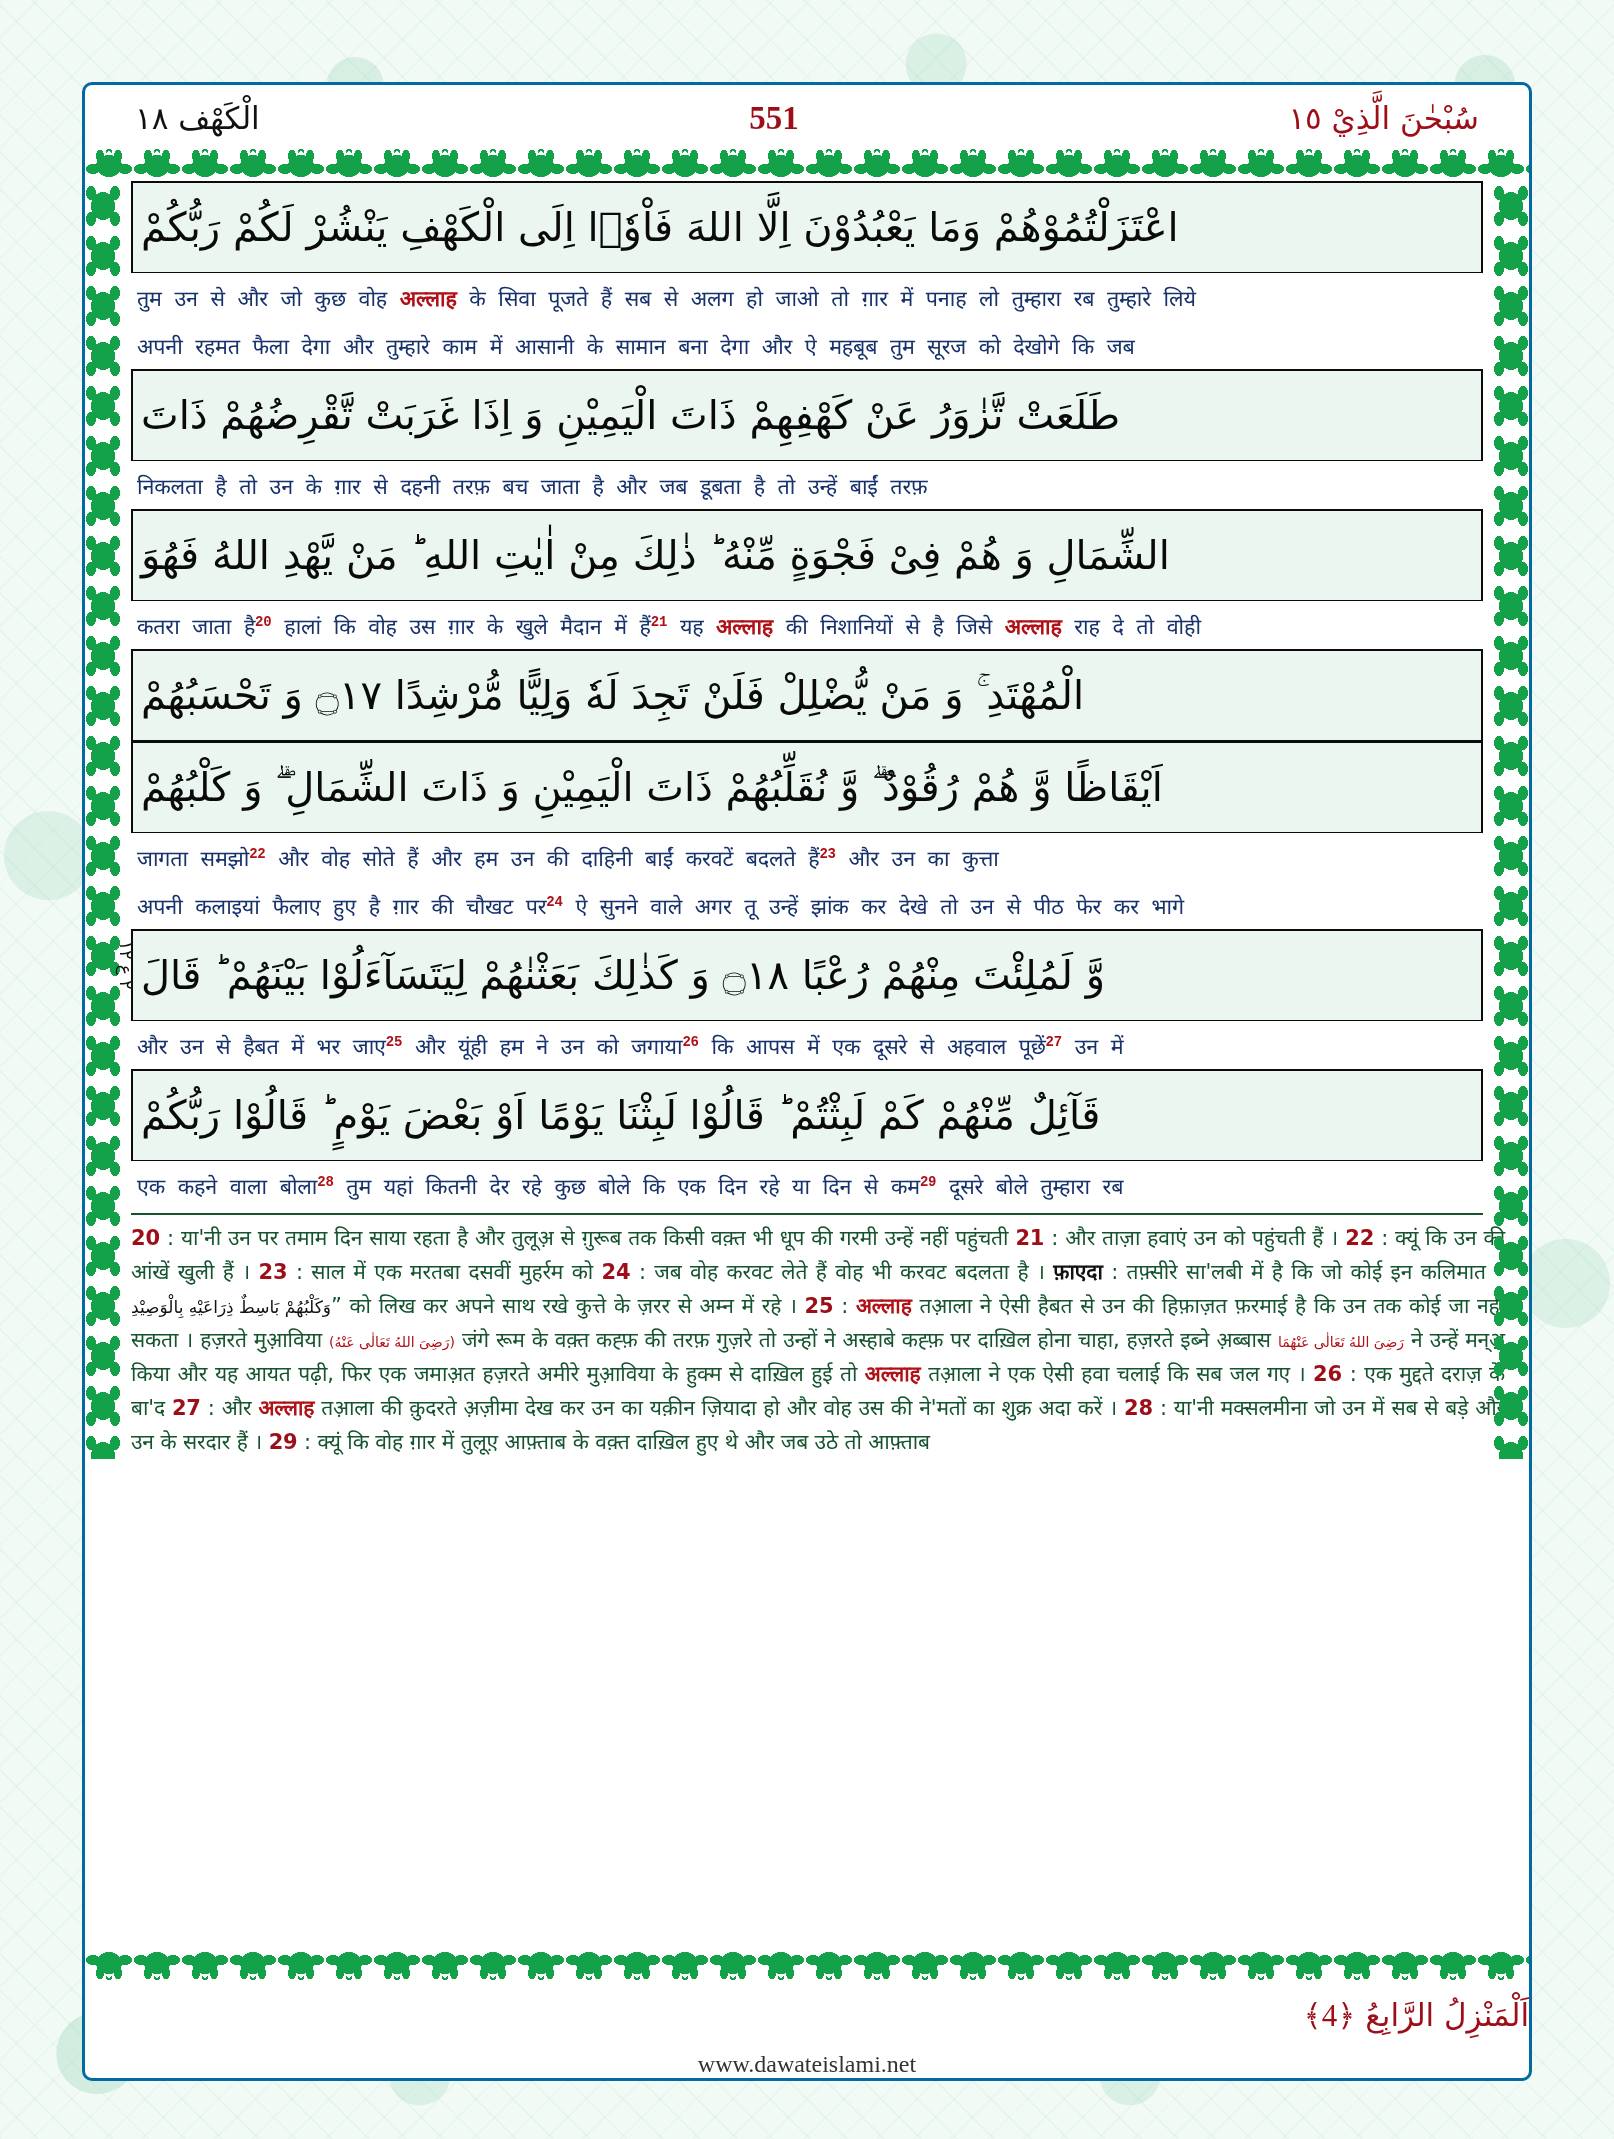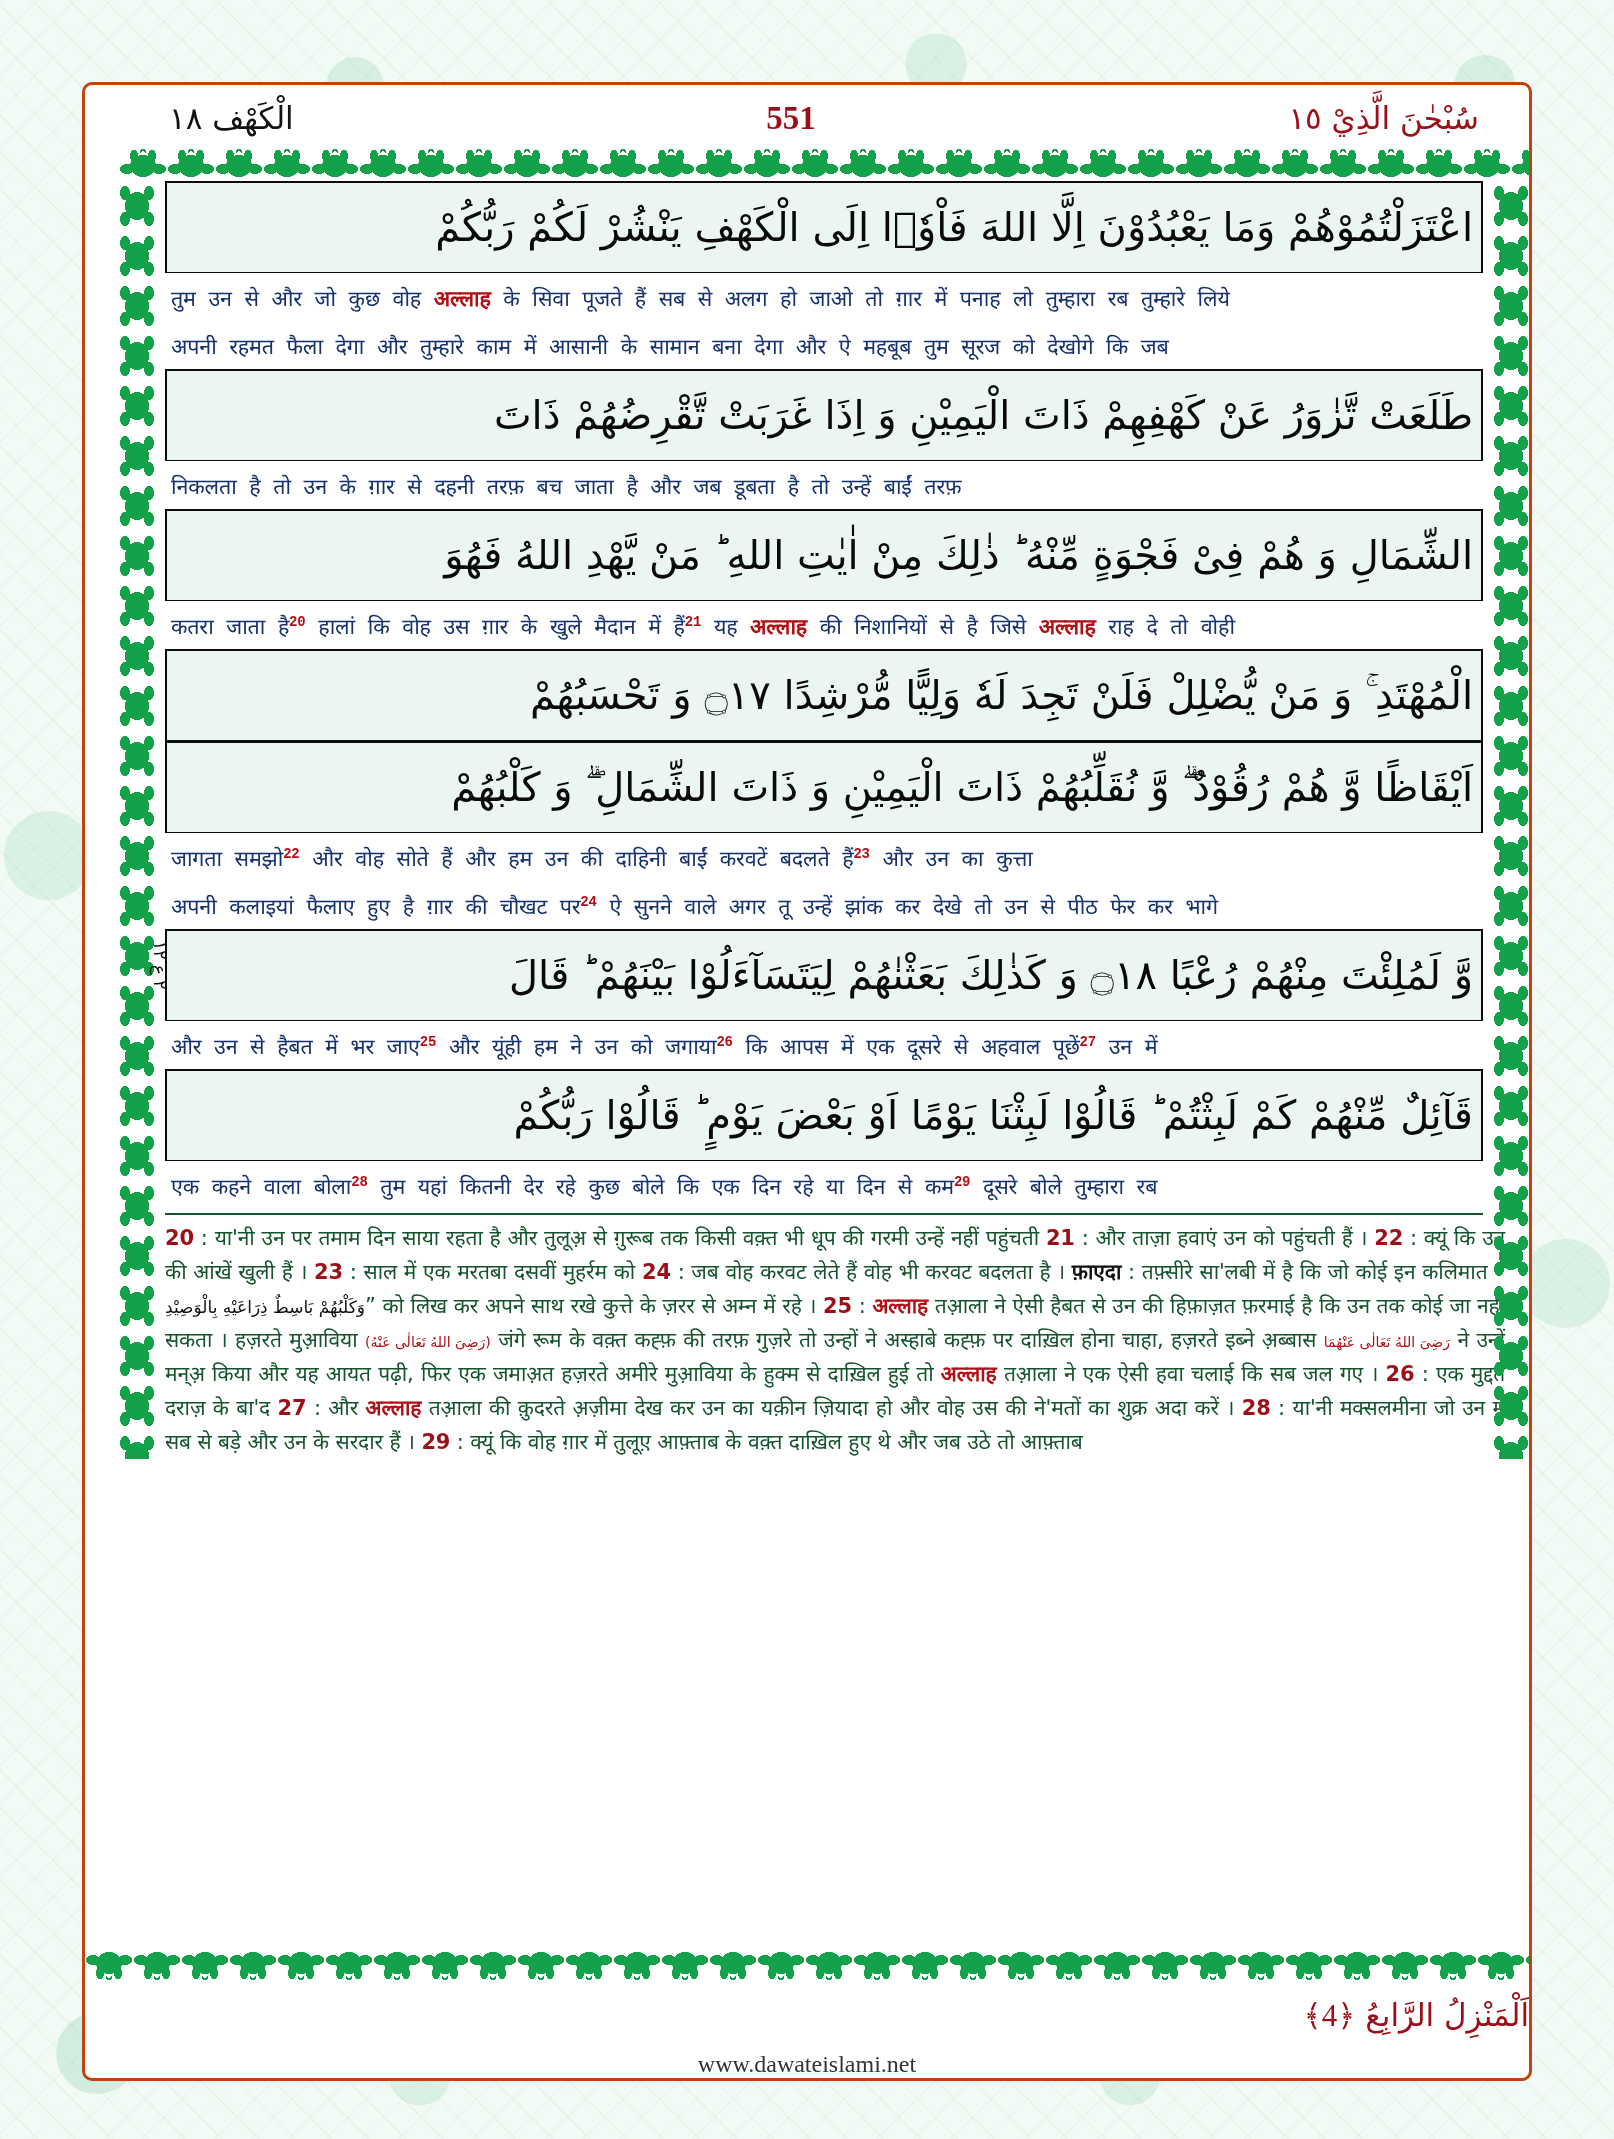--- a/index.html
+++ b/index.html
@@ -36,25 +36,24 @@
       repeating-linear-gradient(45deg, rgba(140,205,175,.10) 0 2px, transparent 2px 26px),
       repeating-linear-gradient(-45deg, rgba(140,205,175,.08) 0 2px, transparent 2px 26px);
     pointer-events:none;
   }
 
   
   .card{
     position:absolute;
     left:82px;top:82px;right:82px;bottom:58px;
     background:#ffffff;
-    border:3px solid #c2410c;
+    border:3px solid #0369a1;
     border-radius:10px;
     overflow:hidden;
     z-index:2;
-    padding-left:34px;
   }
 
   
   .hdr{
     position:relative;height:62px;
     display:flex;align-items:center;justify-content:space-between;
     padding:4px 50px 0 50px;
     box-sizing:border-box;
   }
   .hdr-left{font-size:31px;color:#111;direction:rtl;font-family:"DejaVu Sans",sans-serif;white-space:nowrap;}
@@ -101,21 +100,21 @@
     position:relative;
     margin:0 46px;
   }
 
   
   .verse-box{
     border:2px solid #0c0c0c;
     border-bottom-width:1px;
     background:#eaf6ef;
     height:92px;
-    display:flex;align-items:center;justify-content:flex-end;
+    display:flex;align-items:center;justify-content:flex-start;
     overflow:hidden;
     box-sizing:border-box;
   }
   .verse-box .ar{
     direction:rtl;
     font-family:"DejaVu Sans", sans-serif;
     font-size:40px;
     line-height:1.22;
     color:#0a0a0a;
     white-space:nowrap;

